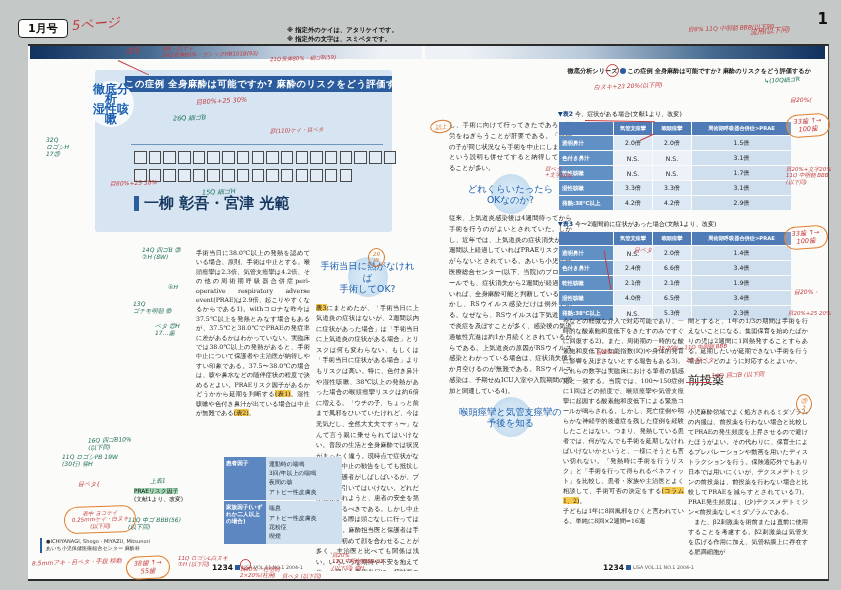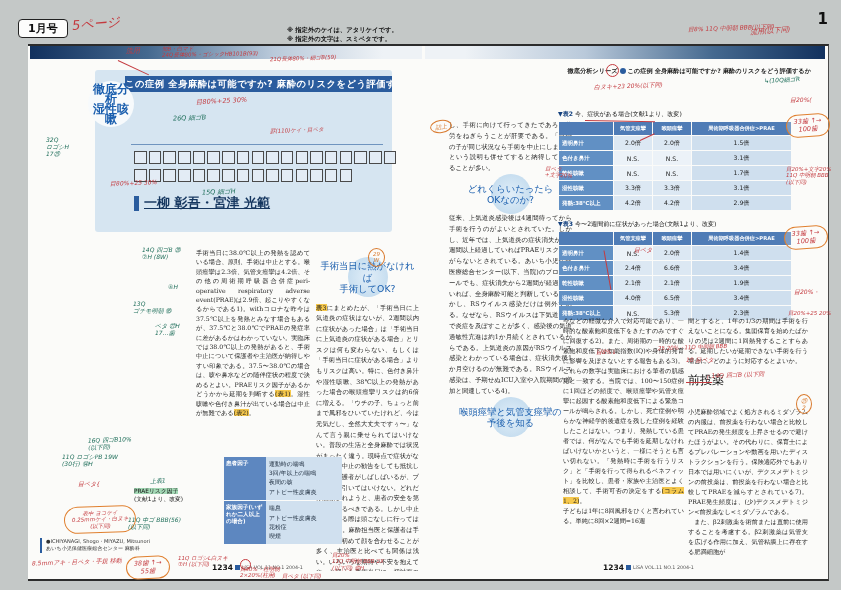--- a/index.html
+++ b/index.html
@@ -26,21 +26,21 @@
   .series-circle{position:absolute;left:-7px;top:11px;width:46px;height:46px;border-radius:50%;background:#f7fafc;
                  color:#1b5fae;font-size:12px;font-weight:bold;text-align:center;line-height:10px;padding-top:0;
                  display:flex;flex-direction:column;justify-content:center;}
   .big-title{position:absolute;left:45px;top:26px;font-size:25px;font-weight:bold;color:#1f65b2;letter-spacing:2px;}
   .lead-rule{position:absolute;left:36px;top:74px;width:252px;border-top:1px solid #6f94bf;}
   .sq-row{position:absolute;left:39px;display:flex;gap:2.2px;}
   .sq-row.r1{top:81px;}.sq-row.r2{top:99px;}
   .sq{width:12.5px;height:12.5px;border:1px solid #4a4a4a;background:#e3ecf5;box-sizing:border-box;}
   .author-row{position:absolute;left:39px;top:124px;display:flex;align-items:center;gap:5px;}
   .author-bar{width:5px;height:15px;background:#2a5c9e;}
-  .author-names{font-size:13px;font-weight:bold;color:#15365f;text-decoration:underline;}
+  .author-names{font-size:15px;font-weight:bold;color:#15365f;}
   
   .col{position:absolute;}
   .bodytext{font-family:"DejaVu Serif",serif;color:#1d1d1d;text-align:justify;}
   .bheading{position:relative;color:#1b5fae;font-weight:normal;text-align:center;}
   .bheading .circ{position:absolute;left:50%;top:50%;transform:translate(-50%,-50%);width:40px;height:40px;
                   border-radius:50%;background:radial-gradient(#e1eef8,#bcd7ec);z-index:0;}
   .bheading .ht{position:relative;z-index:1;}
   .hl-y{background:#f6c84c;}
   .hl-b{background:#b7d4ec;}
   .hl-g{background:#a4d9b6;}

